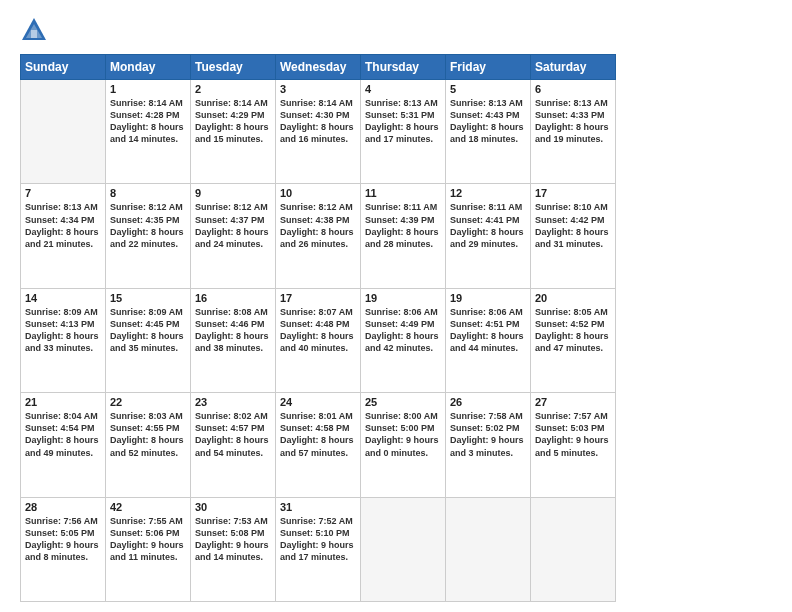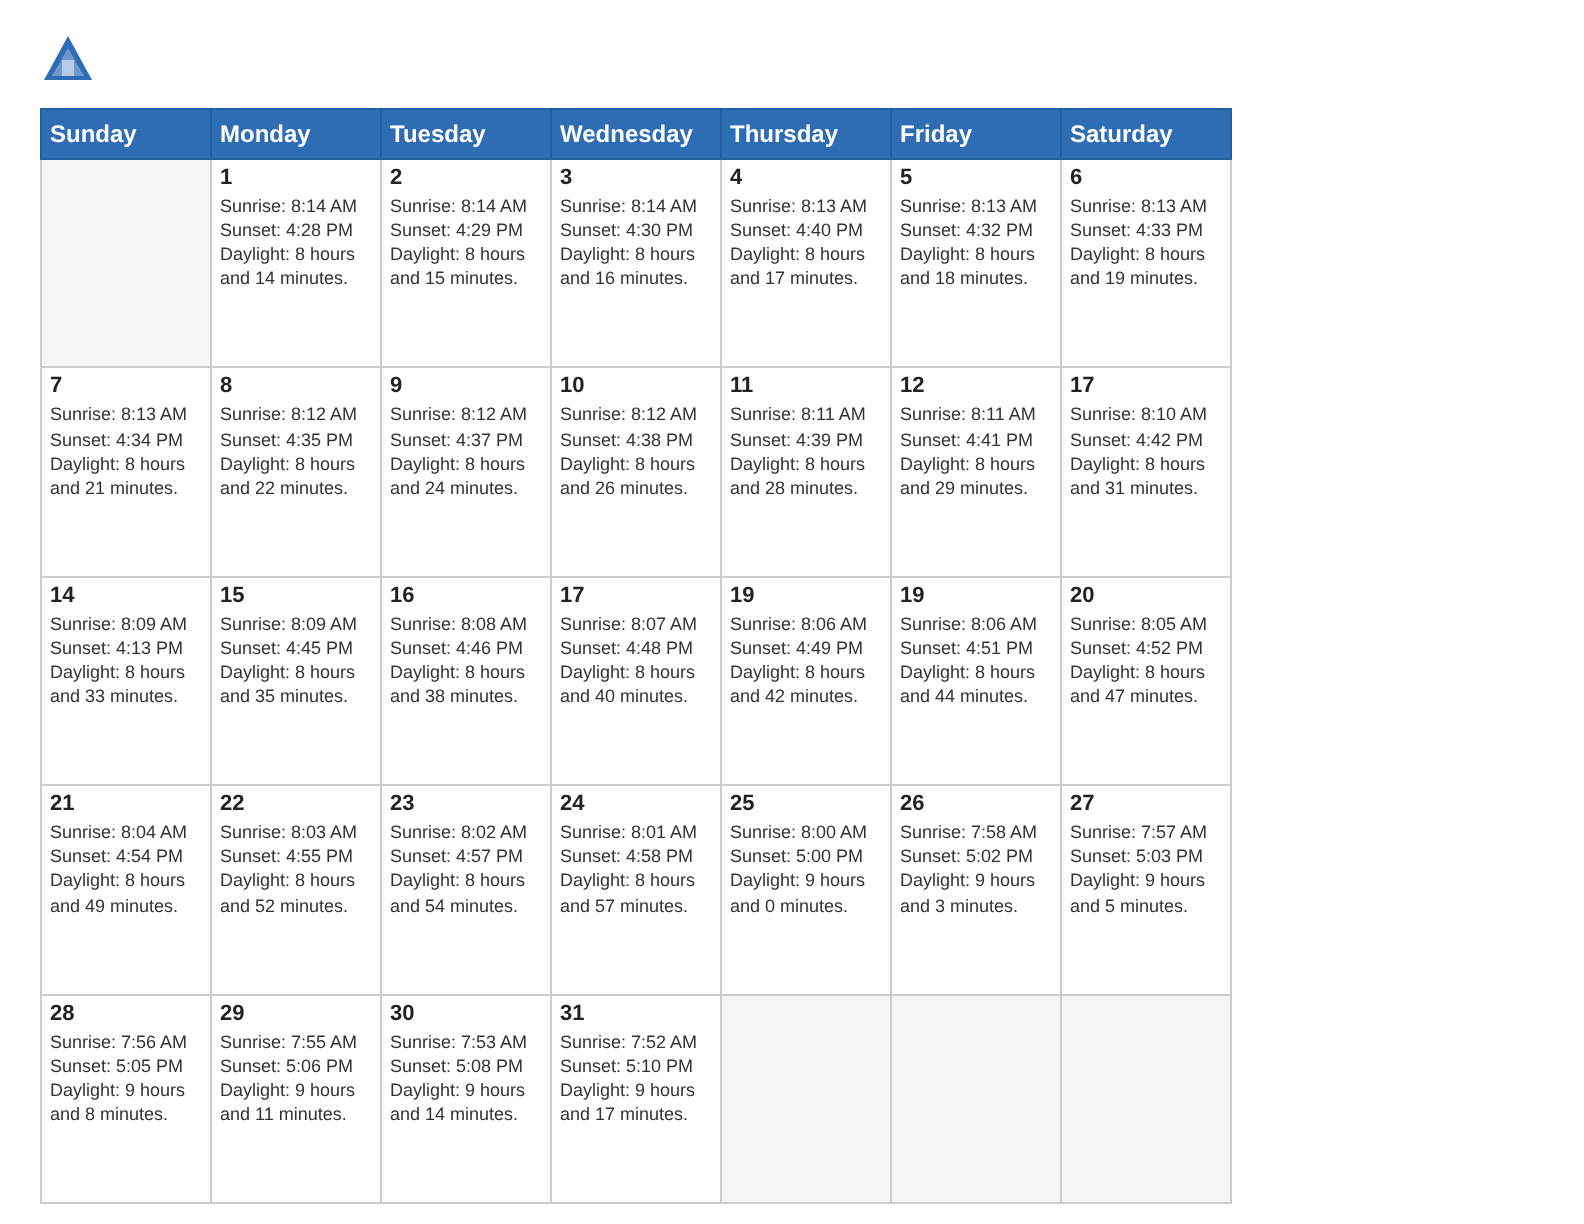--- a/index.html
+++ b/index.html
@@ -79,20 +79,21 @@
     .day-num {
       font-size: 11px;
       font-weight: bold;
       display: block;
       margin-bottom: 2px;
     }
     .day-info {
       font-size: 9px;
       color: #333;
       line-height: 1.35;
+      font-weight: bold;
     }
     .shaded {
       background: #f5f5f5;
     }
   </style>
 </head>
 <body>
 
 <div class="page">
   <div class="header">
@@ -145,28 +146,28 @@
           <td>
             <span class="day-num">3</span>
             <div class="day-info">Sunrise: 8:14 AM
 Sunset: 4:30 PM
 Daylight: 8 hours
 and 16 minutes.</div>
           </td>
           <td>
             <span class="day-num">4</span>
             <div class="day-info">Sunrise: 8:13 AM
-Sunset: 4:40 PM
+Sunset: 5:31 PM
 Daylight: 8 hours
 and 17 minutes.</div>
           </td>
           <td>
             <span class="day-num">5</span>
             <div class="day-info">Sunrise: 8:13 AM
-Sunset: 4:32 PM
+Sunset: 4:43 PM
 Daylight: 8 hours
 and 18 minutes.</div>
           </td>
           <td>
             <span class="day-num">6</span>
             <div class="day-info">Sunrise: 8:13 AM
 Sunset: 4:33 PM
 Daylight: 8 hours
 and 19 minutes.</div>
           </td>
@@ -326,21 +327,21 @@
         </tr>
         <tr>
           <td>
             <span class="day-num">28</span>
             <div class="day-info">Sunrise: 7:56 AM
 Sunset: 5:05 PM
 Daylight: 9 hours
 and 8 minutes.</div>
           </td>
           <td>
-            <span class="day-num">29</span>
+            <span class="day-num">42</span>
             <div class="day-info">Sunrise: 7:55 AM
 Sunset: 5:06 PM
 Daylight: 9 hours
 and 11 minutes.</div>
           </td>
           <td>
             <span class="day-num">30</span>
             <div class="day-info">Sunrise: 7:53 AM
 Sunset: 5:08 PM
 Daylight: 9 hours

